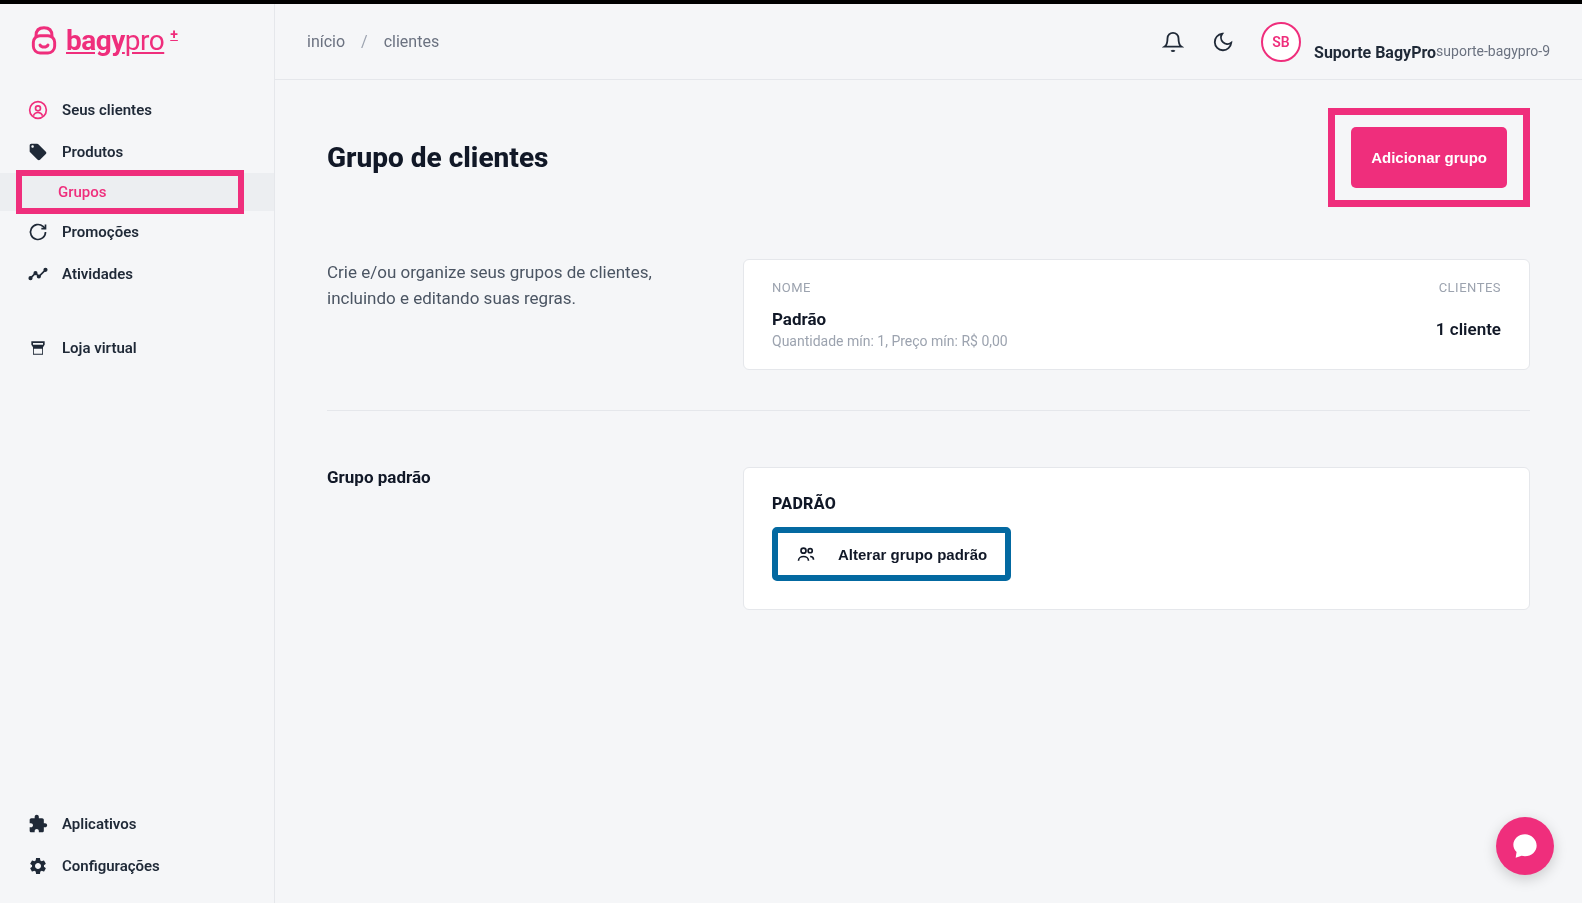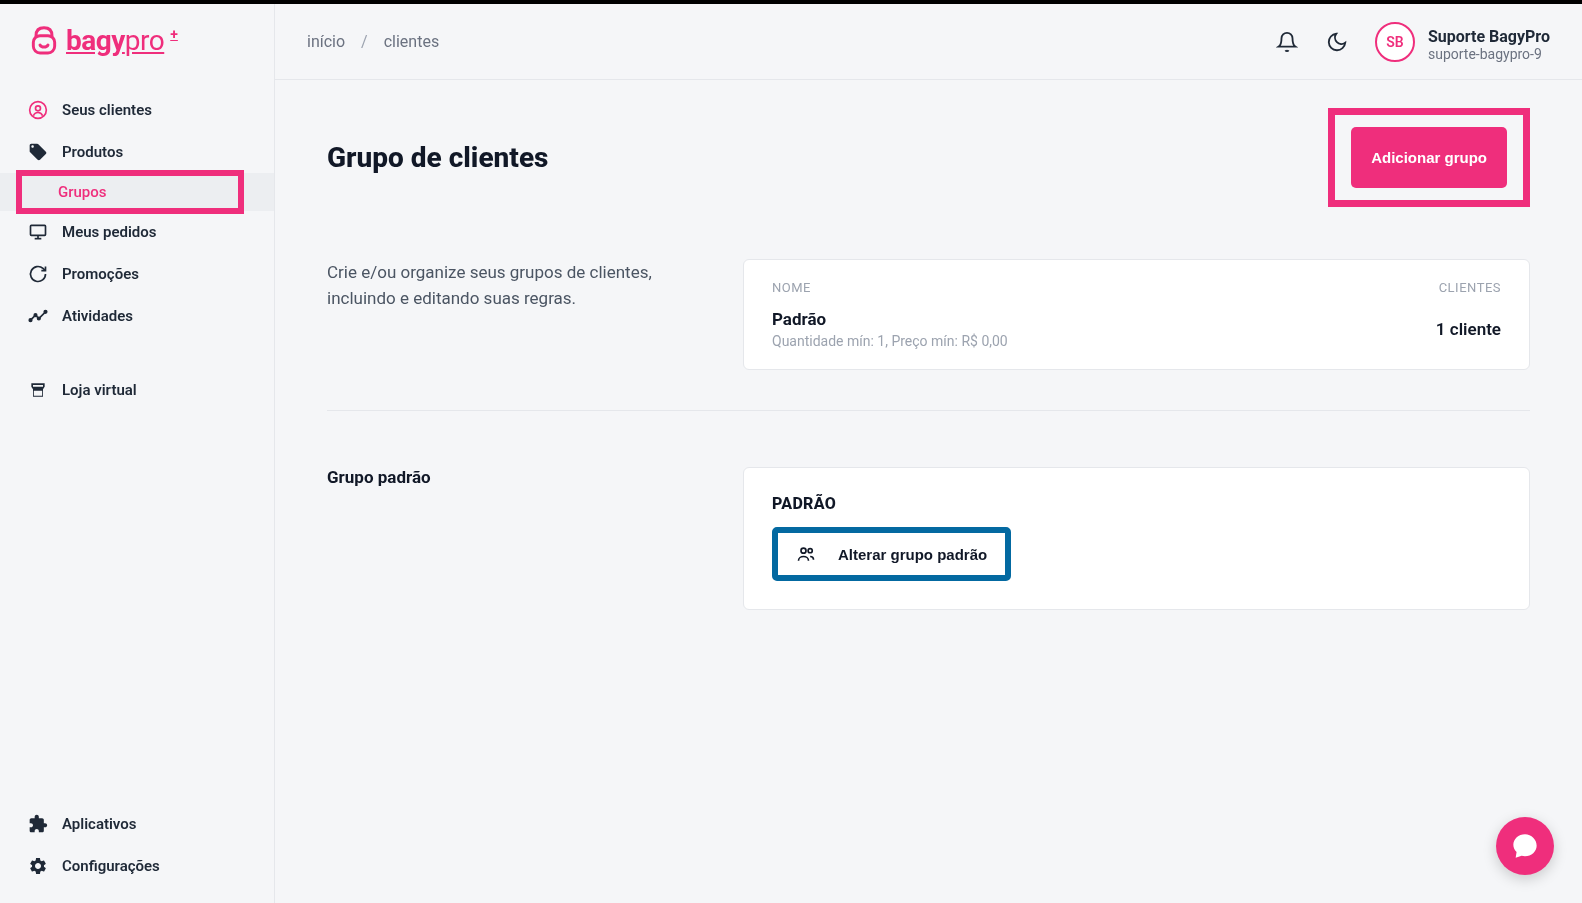--- a/index.html
+++ b/index.html
@@ -127,21 +127,21 @@
       border-radius: 50%;
       border: 2px solid #ef2e7c;
       display: flex;
       align-items: center;
       justify-content: center;
       font-size: 14px;
       font-weight: 600;
       color: #ef2e7c;
       background: #fff;
     }
-    .user-texts { display: flex; flex-direction: column; }
+    .user-texts { display: flex; }
     .user-name { font-size: 16px; font-weight: 700; color: #1f2937; }
     .user-sub { font-size: 14px; color: #6b7280; }
     
     
     .content { padding: 28px 52px 60px; }
     .page-header {
       display: flex;
       align-items: center;
       margin-bottom: 52px;
     }
@@ -298,28 +298,20 @@
       </div>
       <div class="nav-item">
         <svg viewBox="0 0 24 24" fill="currentColor">
             <path d="M21.41 11.58l-9-9C12.05 2.22 11.55 2 11 2H4c-1.1 0-2 .9-2 2v7c0 .55.22 1.05.59 1.42l9 9c.36.36.86.58 1.41.58.55 0 1.05-.22 1.41-.59l7-7c.37-.36.59-.86.59-1.41 0-.55-.23-1.06-.59-1.42zM5.5 7C4.67 7 4 6.33 4 5.5S4.67 4 5.5 4 7 4.67 7 5.5 6.33 7 5.5 7z"></path>
           </svg>
         <span>Produtos</span>
       </div>
       <div class="nav-subitem active">
         <div class="highlight-box"></div>
         <span>Grupos</span>
-      </div>
-      <div class="nav-item">
-        <svg viewBox="0 0 24 24" fill="none" stroke="currentColor" stroke-width="2">
-            <rect x="3" y="4" width="18" height="12" rx="1"></rect>
-            <line x1="8" y1="20" x2="16" y2="20"></line>
-            <line x1="12" y1="16" x2="12" y2="20"></line>
-          </svg>
-        <span>Meus pedidos</span>
       </div>
       <div class="nav-item">
         <svg viewBox="0 0 24 24" fill="none" stroke="currentColor" stroke-width="2">
             <path d="M21 12a9 9 0 1 1-3-6.7L21 8"></path>
             <polyline points="21 3 21 8 16 8"></polyline>
           </svg>
         <span>Promoções</span>
       </div>
       <div class="nav-item">
         <svg viewBox="0 0 24 24" fill="none" stroke="currentColor" stroke-width="2">

